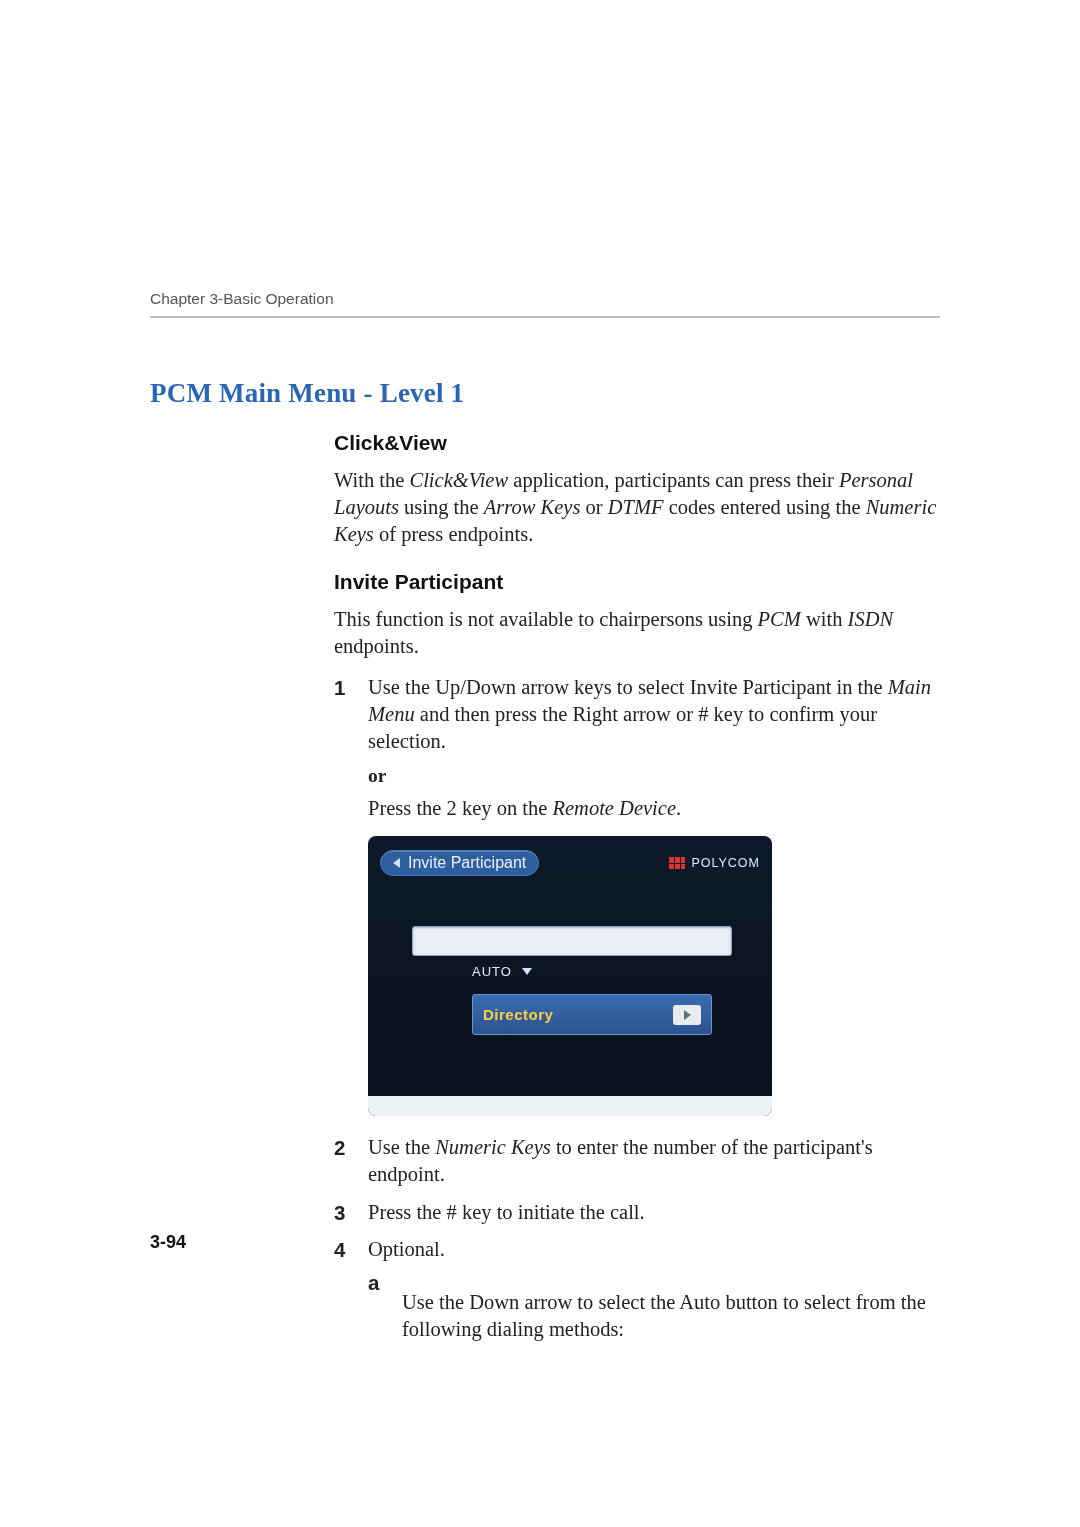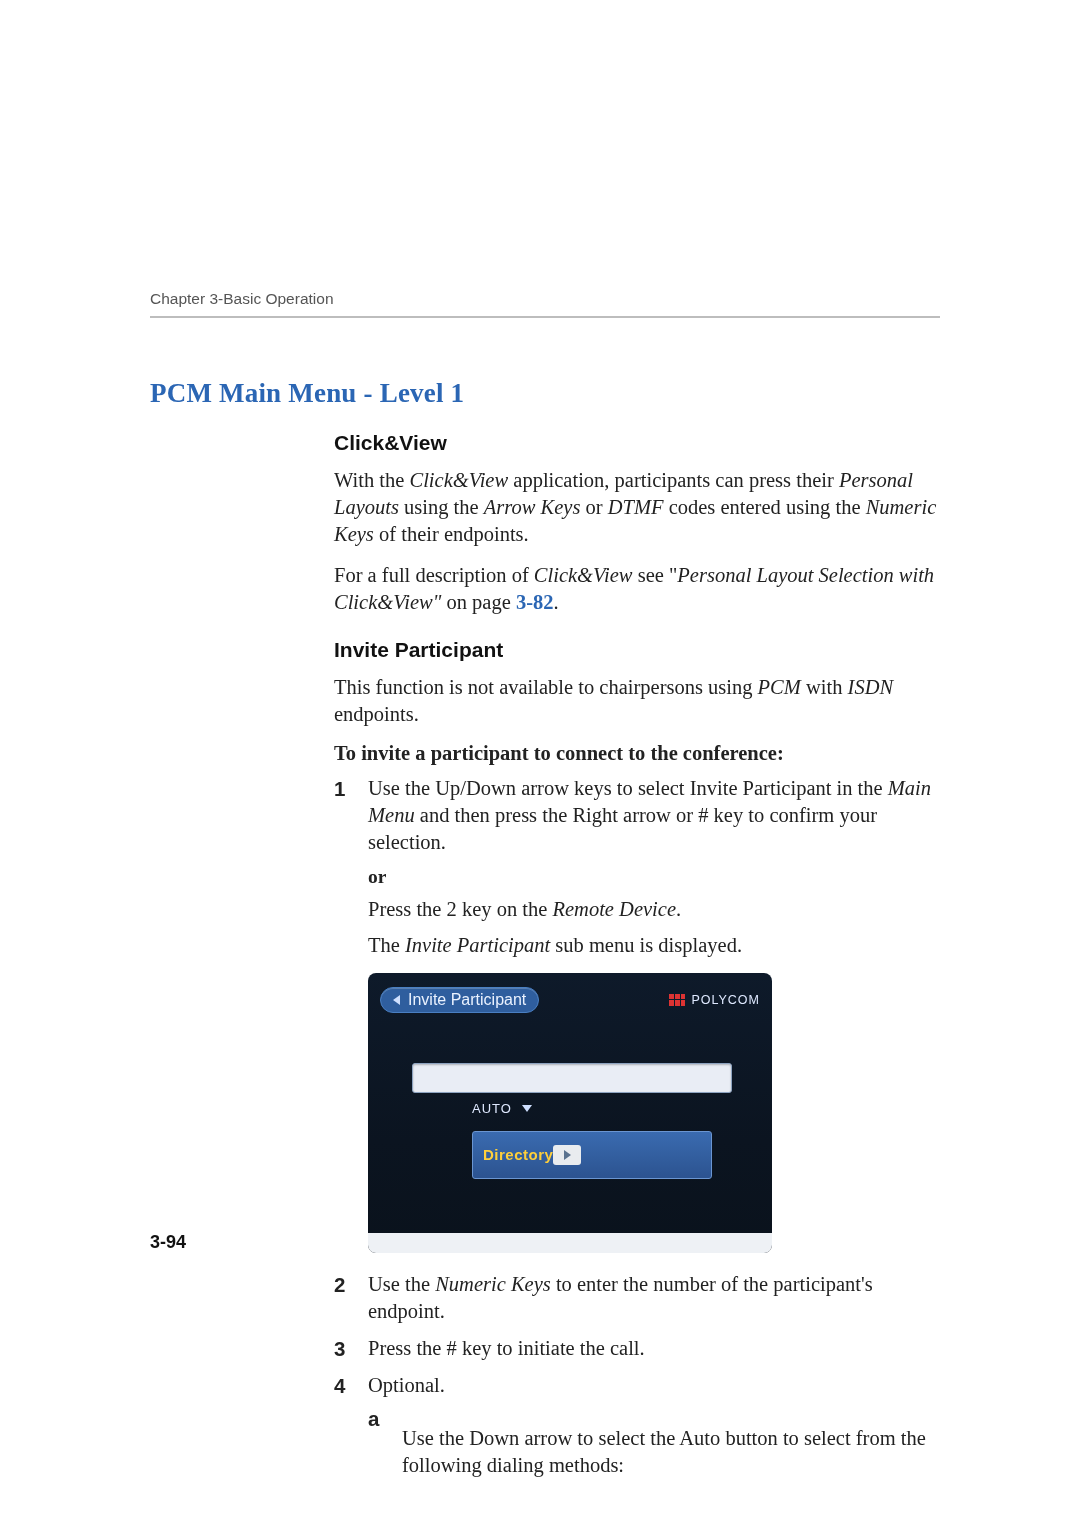--- a/index.html
+++ b/index.html
@@ -215,24 +215,24 @@
     width: 0; height: 0;
     border-left: 5px solid transparent;
     border-right: 5px solid transparent;
     border-top: 7px solid #cfe0ff;
   }
   .dir-row {
     position: absolute;
     top: 158px;
     left: 104px;
     width: 240px;
-    height: 48px;
-    display: flex;
-    align-items: center;
-    justify-content: flex-start;
+    height: 41px;
+    display: flex;
+    align-items: center;
+    justify-content: space-between;
     background: linear-gradient(180deg, #3a6bb0 0%, #2c5390 100%);
     border: 1px solid #6a95d1;
     border-radius: 3px;
     padding: 0 10px;
     box-sizing: border-box;
   }
   .dir-row .label {
     color: #ffcf3a;
     font-weight: 700;
     font-size: 15px;
@@ -278,53 +278,46 @@
   <div class="rule"></div>
 
   <div class="body">
 
     <h1 class="section-title">PCM Main Menu - Level 1</h1>
 
     <div class="indent-block">
       <h2 class="sub-title">Click&amp;View</h2>
 
       <p class="para">
-        <span>With the </span><span class="italic">Click&amp;View</span><span> application, participants can press their </span><span class="italic">Personal Layouts</span><span> using the </span><span class="italic">Arrow Keys</span><span> or </span><span class="italic">DTMF</span><span> codes entered using the </span><span class="italic">Numeric Keys</span><span> of their endpoints.</span>
+        <span>With the </span><span class="italic">Click&amp;View</span><span> application, participants can press their </span><span class="italic">Personal Layouts</span><span> using the </span><span class="italic">Arrow Keys</span><span> or </span><span class="italic">DTMF</span><span> codes entered using the </span><span class="italic">Numeric Keys</span><span> of press endpoints.</span>
       </p>
 
-      <p class="para">
-        <span>For a full description of </span><span class="italic">Click&amp;View</span><span> see "</span><span class="italic">Personal Layout Selection with Click&amp;View"</span><span> on page </span><span class="xref">3-82</span><span>.</span>
-      </p>
 
       <h2 class="sub-title" style="margin-top:22px">Invite Participant</h2>
 
       <p class="para">
         <span>This function is not available to chairpersons using </span><span class="italic">PCM</span><span> with </span><span class="italic">ISDN</span><span> endpoints.</span>
       </p>
 
-      <p class="instr">To invite a participant to connect to the conference:</p>
 
       <ol class="steps">
         <li>
           <span class="num">1</span>
           <div class="step-body">
             <span>Use the </span><span class="bold">Up/Down</span><span> arrow keys to select </span><span class="bold">Invite Participant</span><span> in the </span><span class="italic">Main Menu</span><span> and then press the </span><span class="bold">Right</span><span> arrow or </span><span class="bold">#</span><span> key to confirm your selection.</span>
           </div>
         </li>
       </ol>
 
       <p class="or-line">or</p>
 
       <p class="sub-para">
         <span>Press the </span><span class="bold">2</span><span> key on the </span><span class="italic">Remote Device</span><span>.</span>
       </p>
 
-      <p class="sub-para">
-        <span>The </span><span class="italic">Invite Participant</span><span> sub menu is displayed.</span>
-      </p>
 
       <div class="screenshot" style="margin-left:34px">
         <div class="topbar">
           <span class="chip">
             <span class="chev-left"></span>
             <span>Invite Participant</span>
           </span>
           <span class="brand">
             <span class="logo">
               <span></span>

